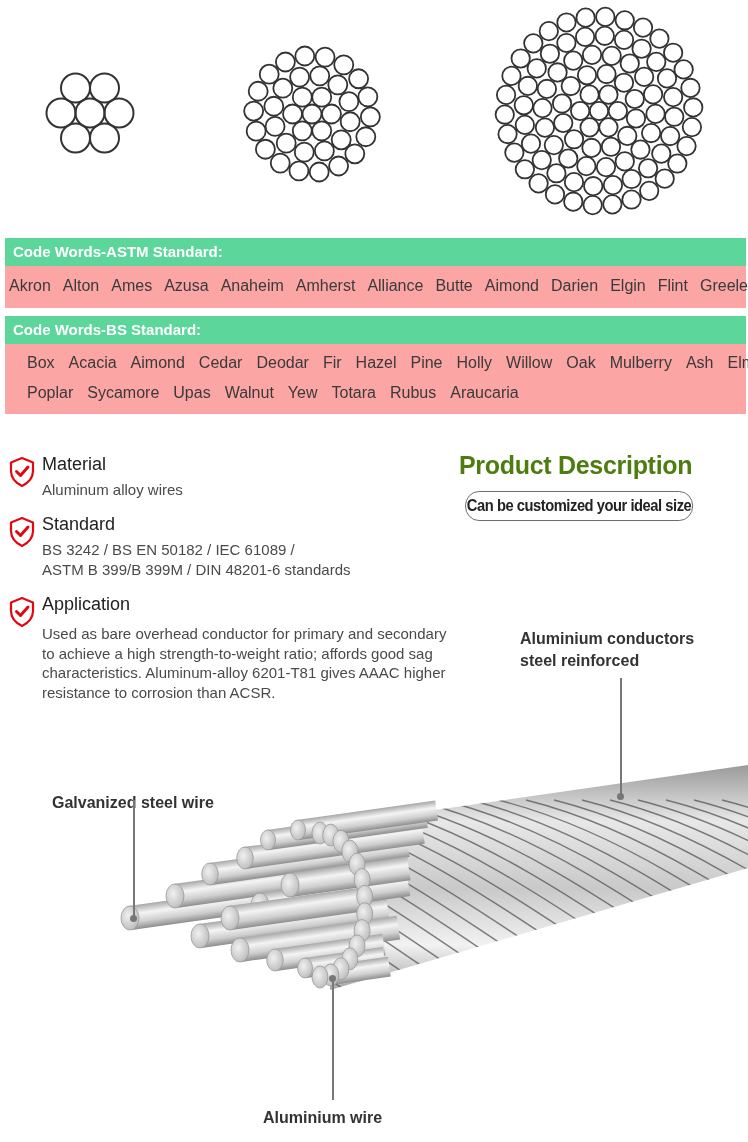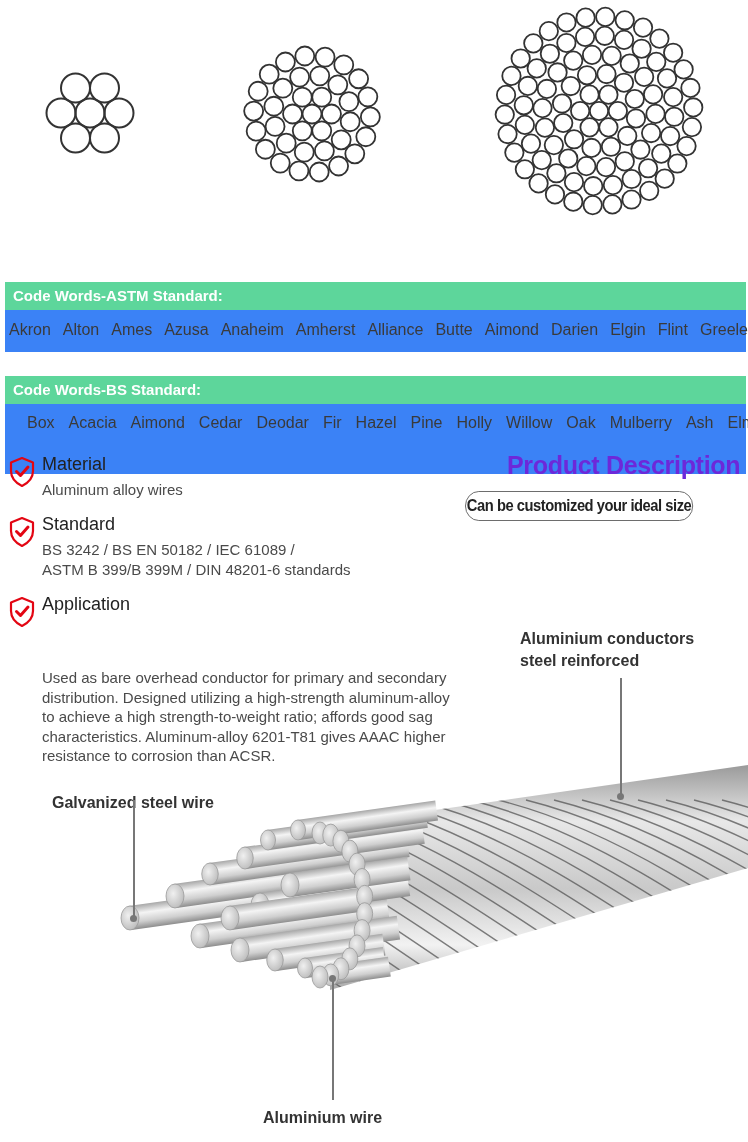--- a/index.html
+++ b/index.html
@@ -5,44 +5,44 @@
   html, body { margin:0; padding:0; background:#ffffff; }
   body { width:748px; height:1142px; position:relative; overflow:hidden; font-family:"Liberation Sans", sans-serif; color:#333; }
   .abs { position:absolute; }
 
   
   .xsec { position:absolute; }
   .xsec svg { display:block; }
 
   
   .panel { position:absolute; left:5px; width:741px; }
-  .panel-head { background:#5dd69b; color:#ffffff; font-weight:bold; font-size:15px; height:28px; line-height:28px; padding-left:8px;margin-top:44px; }
-  .panel-body { background:#3b82f6; color:#3a3a3a; font-size:16px; padding:0 0 0 4px; }
+  .panel-head { background:#5dd69b; color:#ffffff; font-weight:bold; font-size:15px; height:28px; line-height:28px; padding-left:8px; }
+  .panel-body { background:#fca5a5; color:#3a3a3a; font-size:16px; padding:0 0 0 4px; }
   .panel-body .row { display:flex; white-space:nowrap; height:30px; align-items:center; }
   .panel-body .word { margin-right:11px; }
   #astm { top:238px; }
   #astm .panel-body { height:42px; }
   #astm .row { height:40px; }
   #astm .word { margin-right:12px; }
-  #bs { top:332px; }
+  #bs { top:316px; }
   #bs .panel-body { height:70px; padding-top:4px; padding-left:22px; box-sizing:border-box; }
   #bs .word { margin-right:14px; }
 
   
   .feature { position:absolute; left:8px; }
   .feature .shield { position:absolute; left:0; top:2px; width:28px; height:32px; }
   .feature .title { position:absolute; left:34px; top:0; font-size:18px; color:#222; white-space:nowrap; }
   .feature .desc { position:absolute; left:34px; top:26px; font-size:15px; color:#4a4a4a; line-height:20px; white-space:nowrap; }
   #feat-material { top:454px; }
   #feat-standard { top:514px; }
   #feat-application { top:594px; }
-  #feat-application .desc { top:30px; line-height:19.5px; font-size:15px;margin-top:44px; }
+  #feat-application .desc { top:30px; line-height:19.5px; font-size:15px; }
 
   
-  #prod-title { left:459px; top:451px; font-size:25px; font-weight:bold; color:#6d28d9; letter-spacing:-0.3px; white-space:nowrap;margin-left:48px; }
+  #prod-title { left:459px; top:451px; font-size:25px; font-weight:bold; color:#4d7c0f; letter-spacing:-0.3px; white-space:nowrap; }
   #prod-pill { left:465px; top:491px; width:248px; height:30px; border:1.5px solid #666; border-radius:16px; box-sizing:border-box; text-align:center; line-height:27px; font-size:16px; font-weight:bold; color:#222; font-family:"Liberation Sans Narrow","Liberation Sans", sans-serif; letter-spacing:-0.5px; transform:scaleX(0.92); transform-origin:left center; white-space:nowrap; }
 
   
   .callout { position:absolute; font-weight:bold; font-size:16px; color:#333; text-align:left; white-space:nowrap; line-height:22px; }
   #lbl-acsr { left:520px; top:628px; width:208px; }
   #lbl-steel { left:52px; top:792px; }
   #lbl-alu { left:263px; top:1107px; }
   .leader { position:absolute; width:1.5px; background:#777; }
   .dot { position:absolute; width:7px; height:7px; border-radius:50%; background:#777; }
 </style>
@@ -238,20 +238,30 @@
         <span class="word">Fir</span>
         <span class="word">Hazel</span>
         <span class="word">Pine</span>
         <span class="word">Holly</span>
         <span class="word">Willow</span>
         <span class="word">Oak</span>
         <span class="word">Mulberry</span>
         <span class="word">Ash</span>
         <span class="word">Elm</span>
       </div>
+    <div class="row" id="bs-row2">
+        <span class="word">Poplar</span>
+        <span class="word">Sycamore</span>
+        <span class="word">Upas</span>
+        <span class="word">Walnut</span>
+        <span class="word">Yew</span>
+        <span class="word">Totara</span>
+        <span class="word">Rubus</span>
+        <span class="word">Araucaria</span>
+      </div>
   </div>
 </div>
 
 <div class="feature" id="feat-material">
   <svg class="shield" viewBox="0 0 28 32">
     <path d="M14 2 L25 6.5 V15 C25 22 20 27 14 30 C8 27 3 22 3 15 V6.5 Z" fill="none" stroke="#e30613" stroke-width="2.2" stroke-linejoin="round"></path>
     <path d="M8.5 15.5 L12.5 19.5 L20 11" fill="none" stroke="#e30613" stroke-width="3" stroke-linecap="round" stroke-linejoin="round"></path>
   </svg>
   <div class="title">Material</div>
   <div class="desc">
@@ -272,21 +282,20 @@
 </div>
 
 <div class="feature" id="feat-application">
   <svg class="shield" viewBox="0 0 28 32">
     <path d="M14 2 L25 6.5 V15 C25 22 20 27 14 30 C8 27 3 22 3 15 V6.5 Z" fill="none" stroke="#e30613" stroke-width="2.2" stroke-linejoin="round"></path>
     <path d="M8.5 15.5 L12.5 19.5 L20 11" fill="none" stroke="#e30613" stroke-width="3" stroke-linecap="round" stroke-linejoin="round"></path>
   </svg>
   <div class="title">Application</div>
   <div class="desc">
     <div>Used as bare overhead conductor for primary and secondary</div>
-    <div>distribution. Designed utilizing a high-strength aluminum-alloy</div>
     <div>to achieve a high strength-to-weight ratio; affords good sag</div>
     <div>characteristics. Aluminum-alloy 6201-T81 gives AAAC higher</div>
     <div>resistance to corrosion than  ACSR.</div>
   </div>
 </div>
 
 <div class="abs" id="prod-title">Product Description</div>
 <div class="abs" id="prod-pill">Can be customized your ideal size</div>
 
 <svg class="abs" style="left:0;top:740px;" width="748" height="300" viewBox="0 740 748 300">

